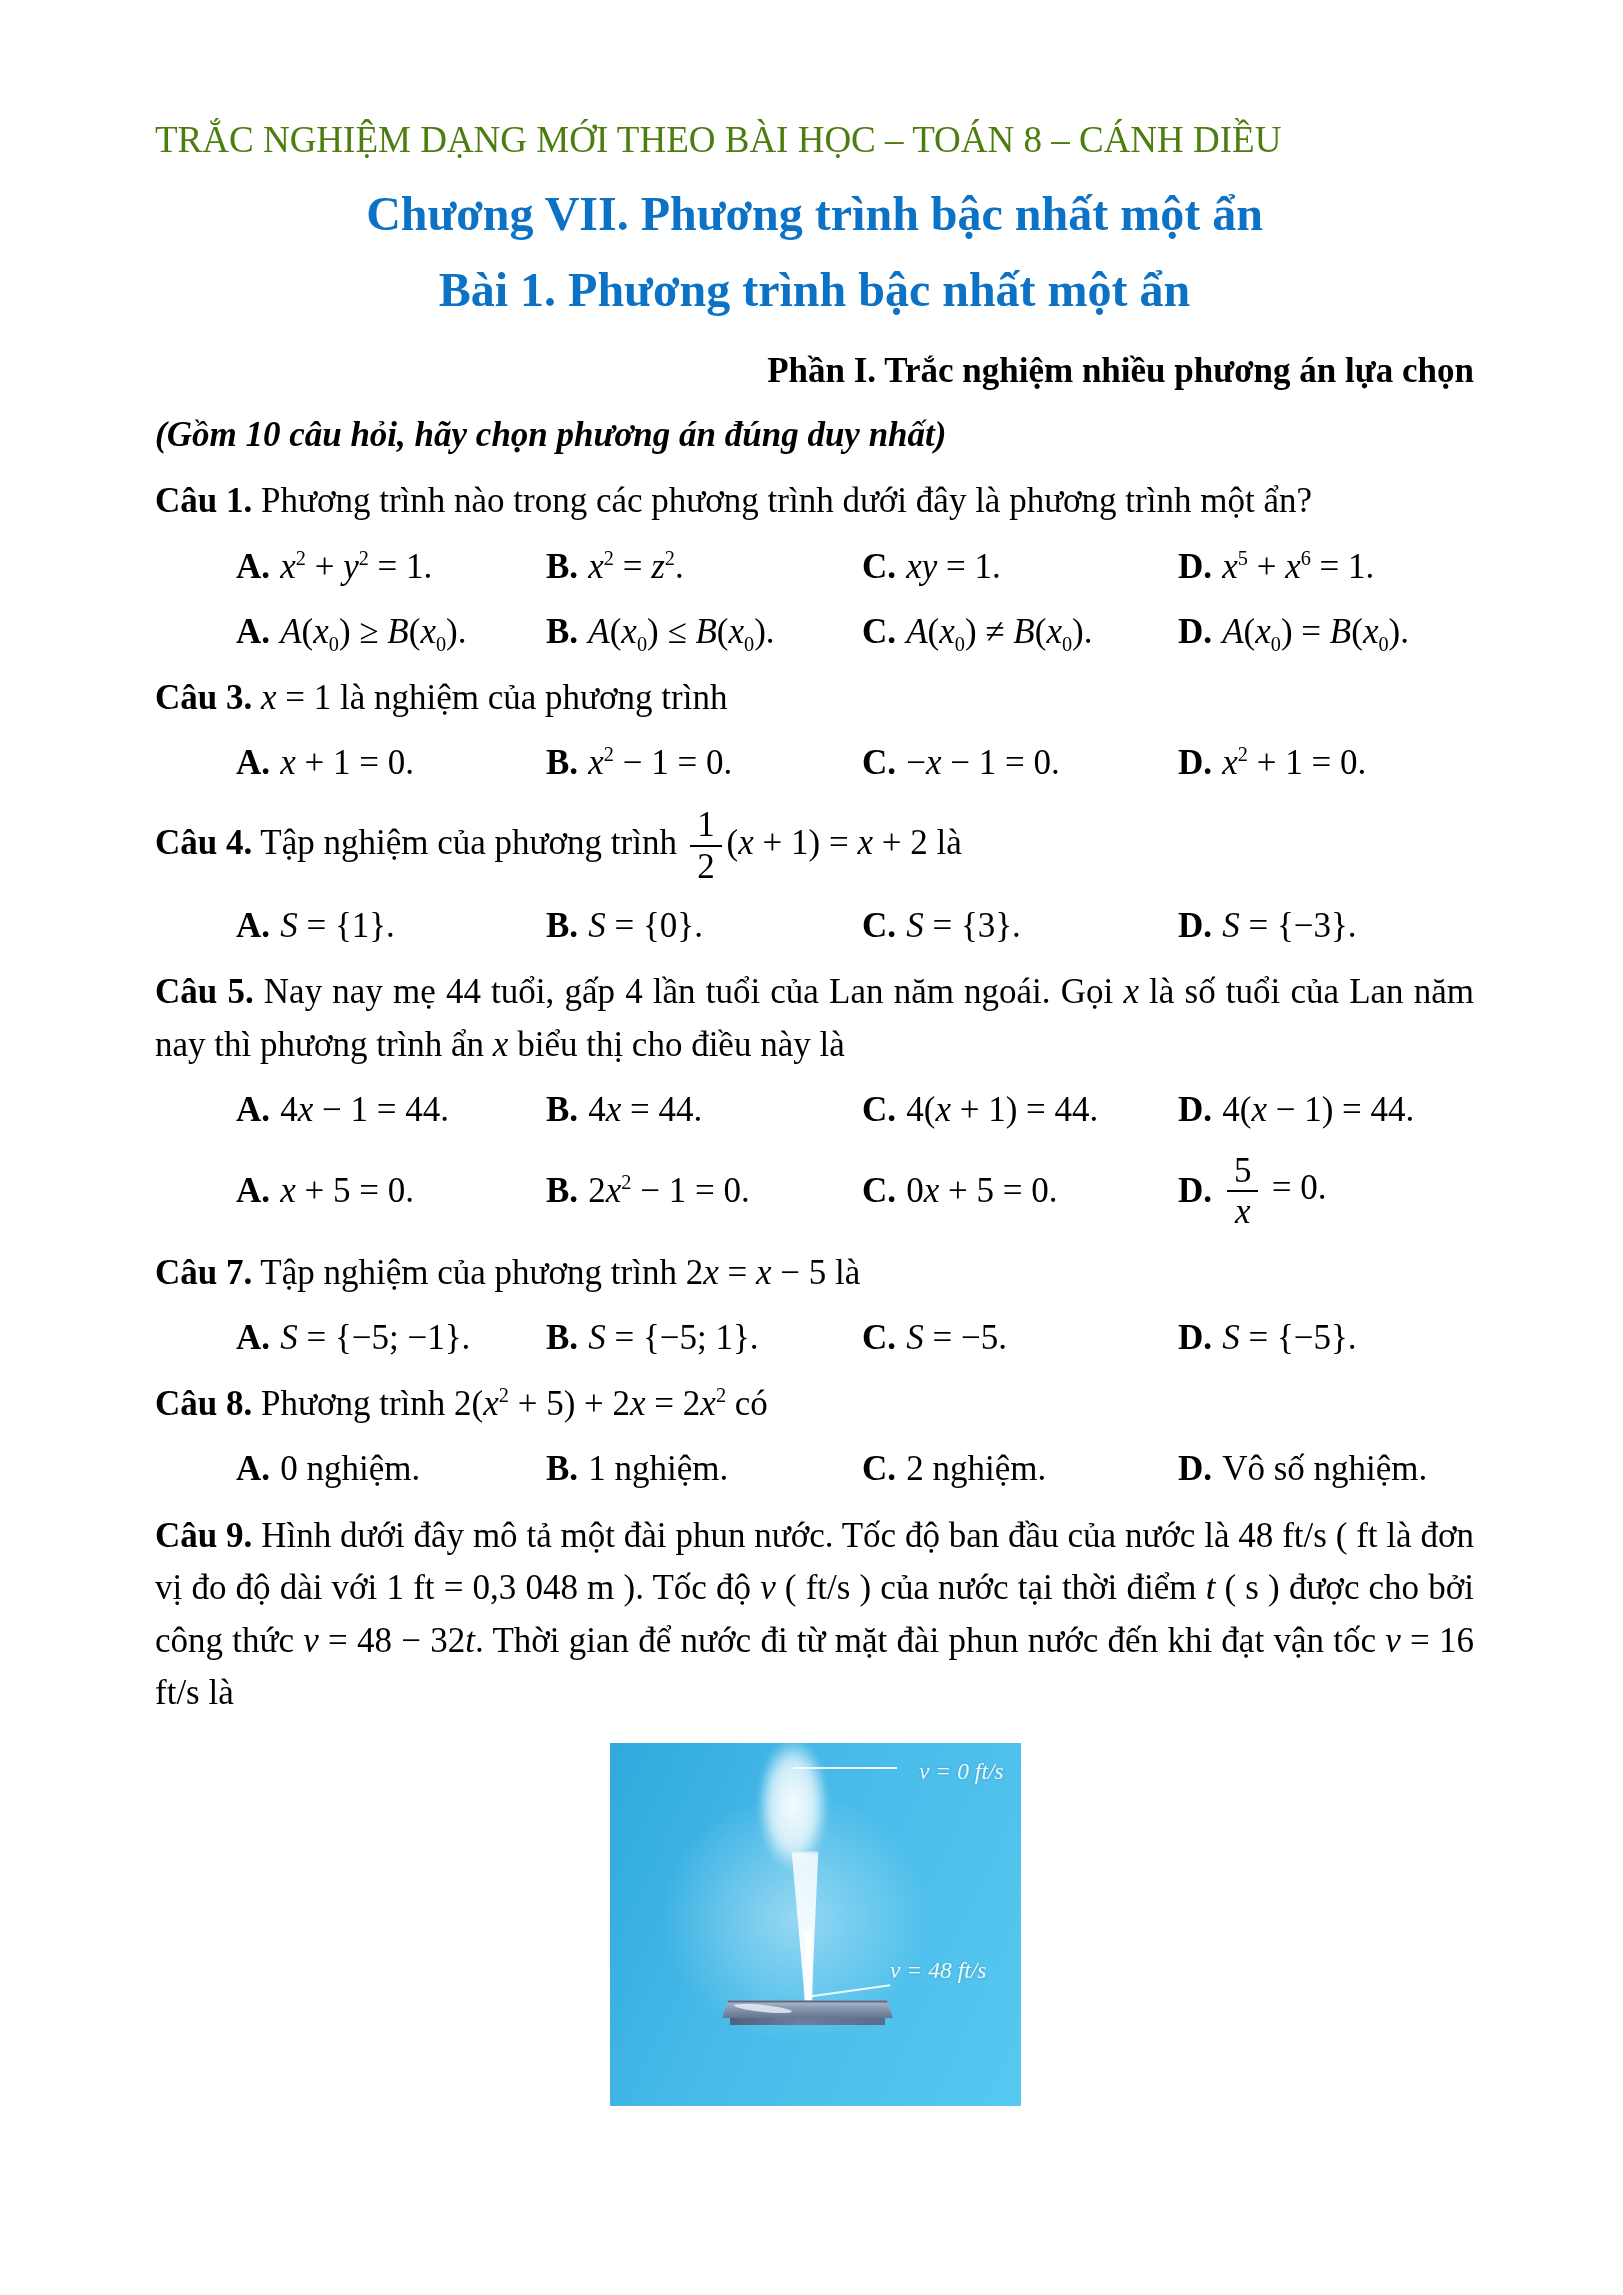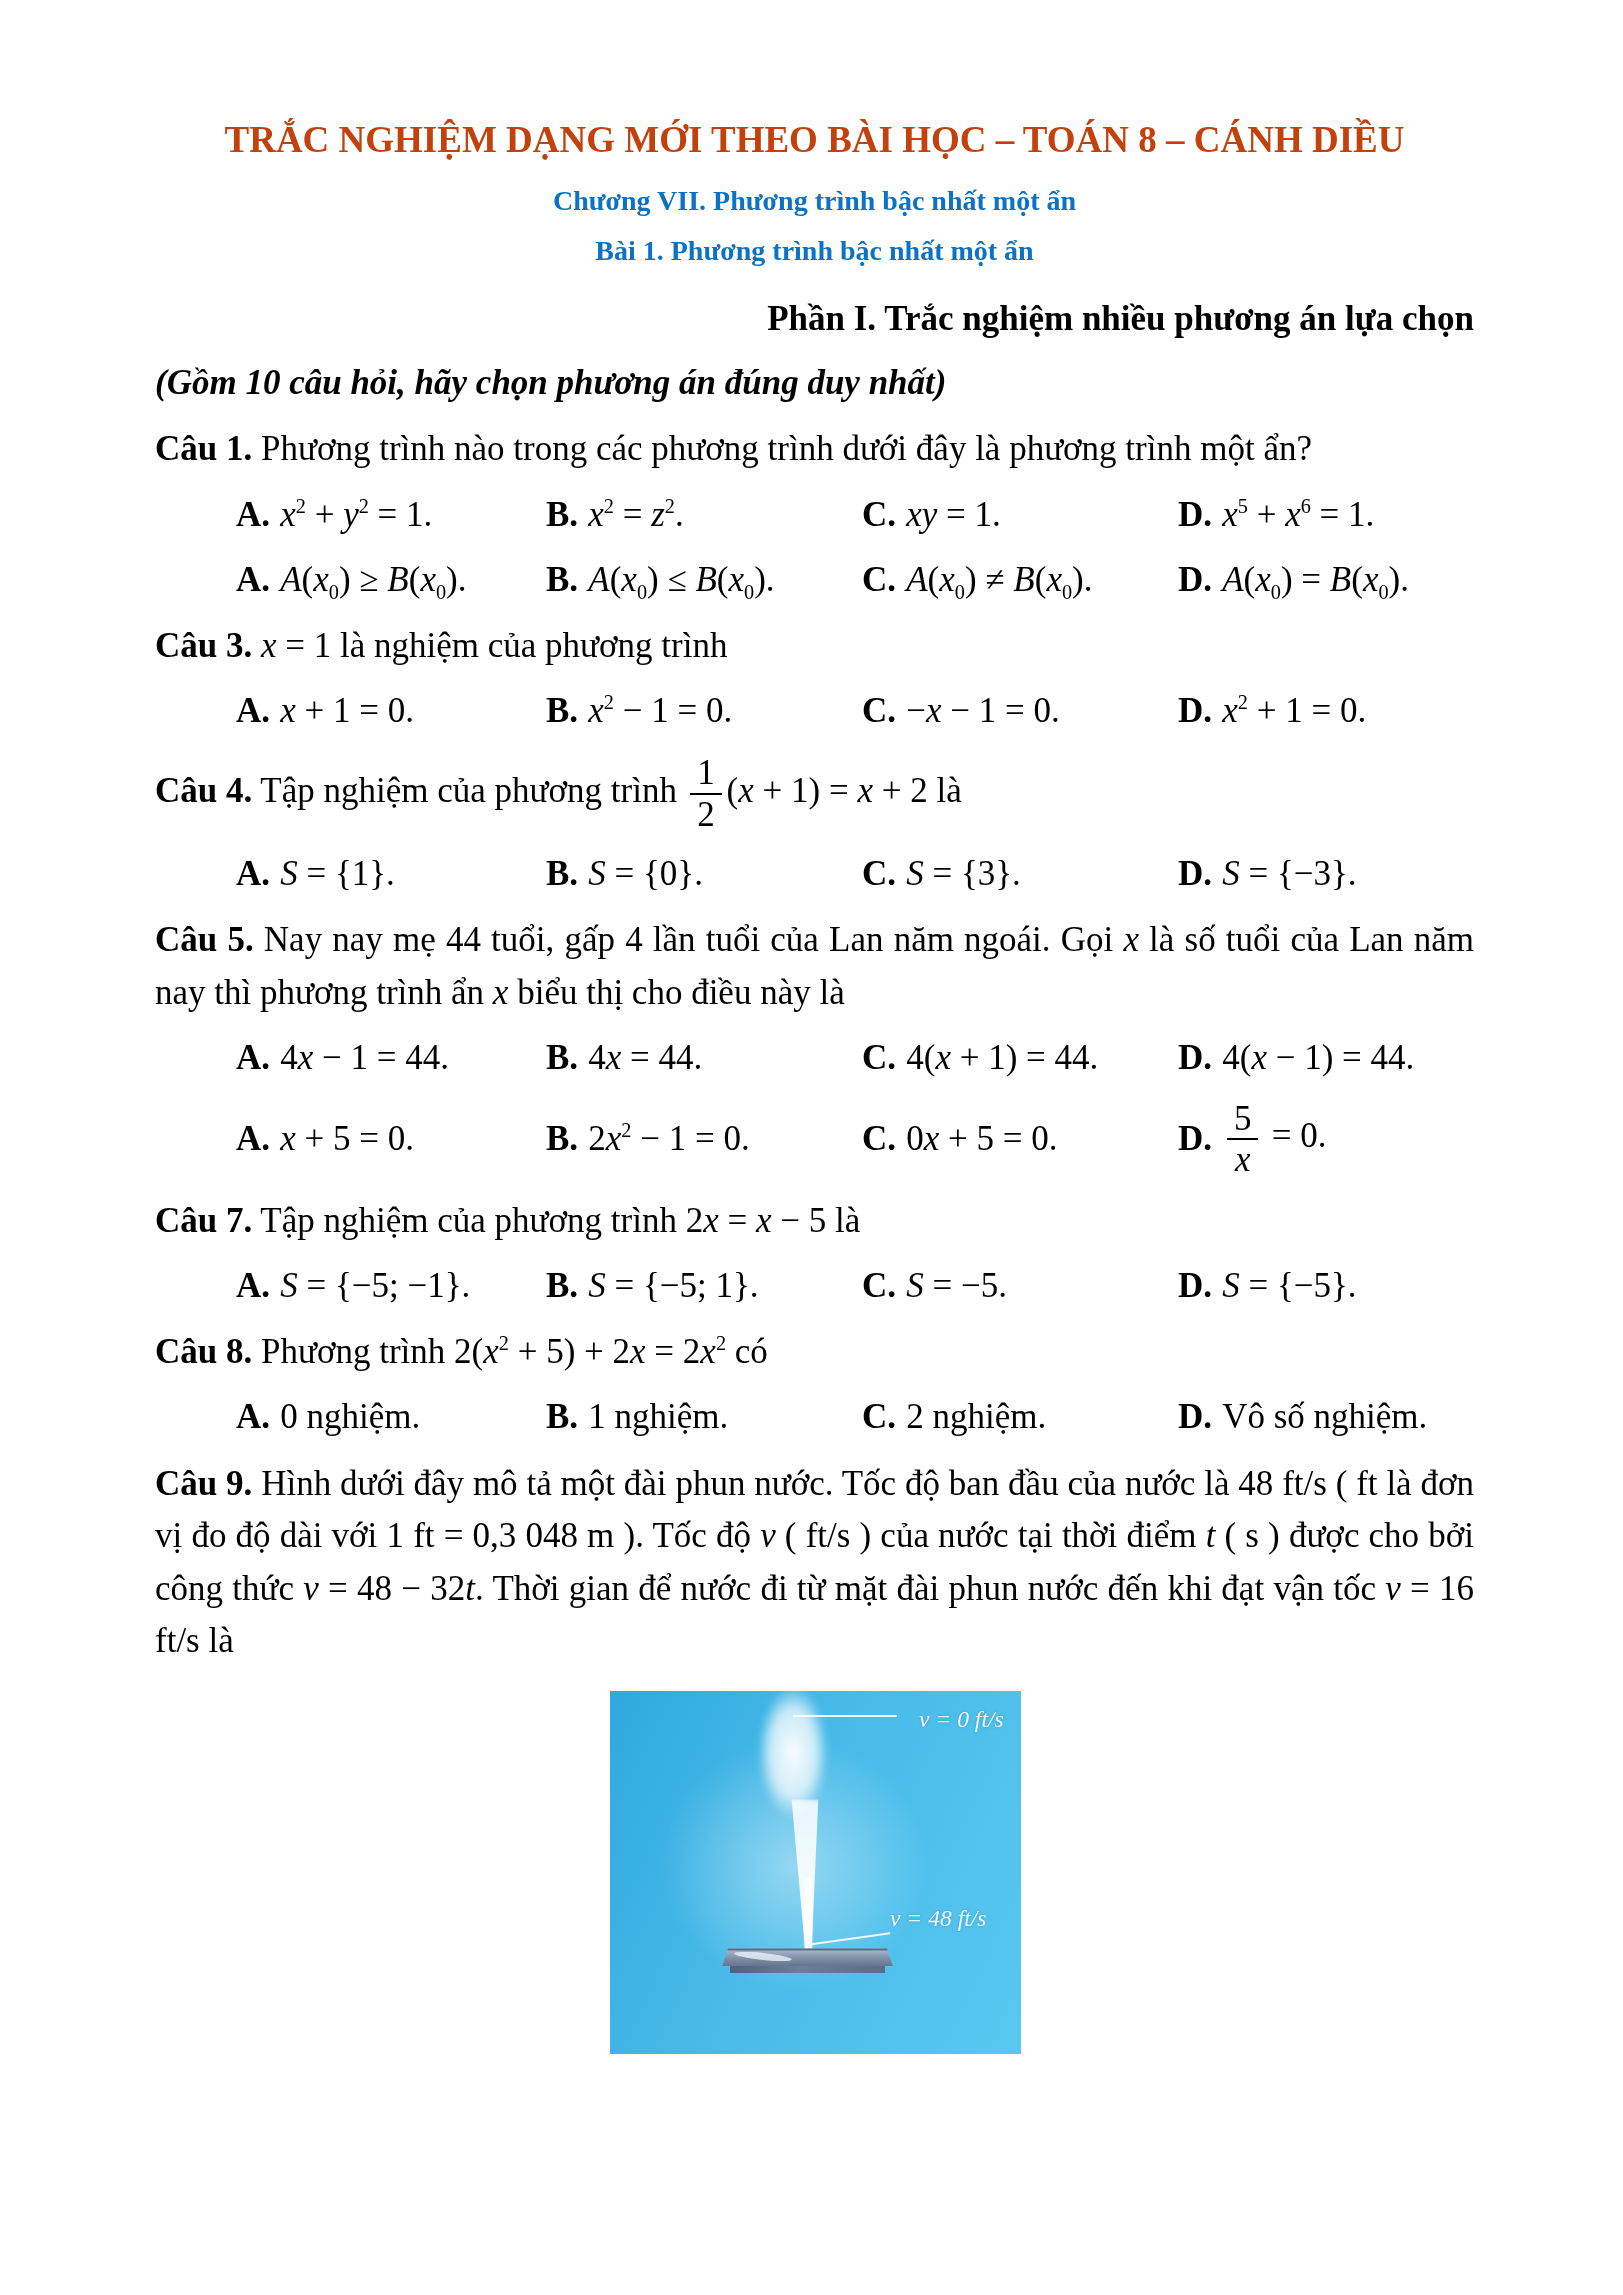--- a/index.html
+++ b/index.html
@@ -3,22 +3,22 @@
 <meta charset="utf-8">
 <style>
   html,body{margin:0;padding:0;}
   body{
     width:1623px;height:2295px;background:#ffffff;color:#000;
     font-family:"Liberation Serif","DejaVu Serif",serif;
     font-size:35px;line-height:1.5;
     position:relative;overflow:hidden;
   }
   .page{padding:116px 149px 0 155px;}
-  .t-red{color:#c2410c;font-weight:bold;text-align:center;font-size:37px;line-height:1.3;margin:0 0 19px 0;}
-  .t-blue{color:#0C72C5;font-weight:bold;text-align:center;font-size:28px;line-height:1.3;margin:0 0 14px 0;}
+  .t-red{color:#4d7c0f;font-weight:normal;font-size:37px;line-height:1.3;margin:0 0 19px 0;}
+  .t-blue{color:#0C72C5;font-weight:bold;text-align:center;font-size:48px;line-height:1.3;margin:0 0 14px 0;}
   .t-blue.last{margin-bottom:23.6px;}
   .sec-head{font-weight:bold;margin:0 0 11px 0;text-align:right;}
   .sec-note{font-style:italic;margin:0 0 4.7px 0;font-weight:bold;}
   .stem{margin:14px 0 0 0;text-align:justify;}
   .opts{display:flex;margin:12.6px 0 0 0;padding-left:81px;align-items:center;}
   .opt{display:flex;align-items:center;white-space:nowrap;}
   .o0{width:310px;}.o1{width:316px;}.o2{width:316px;}.o3{flex:1;}
   .k{font-weight:bold;padding-right:10.2px;}
   sup{font-size:.58em;line-height:0;}
   sub{font-size:.58em;line-height:0;}

